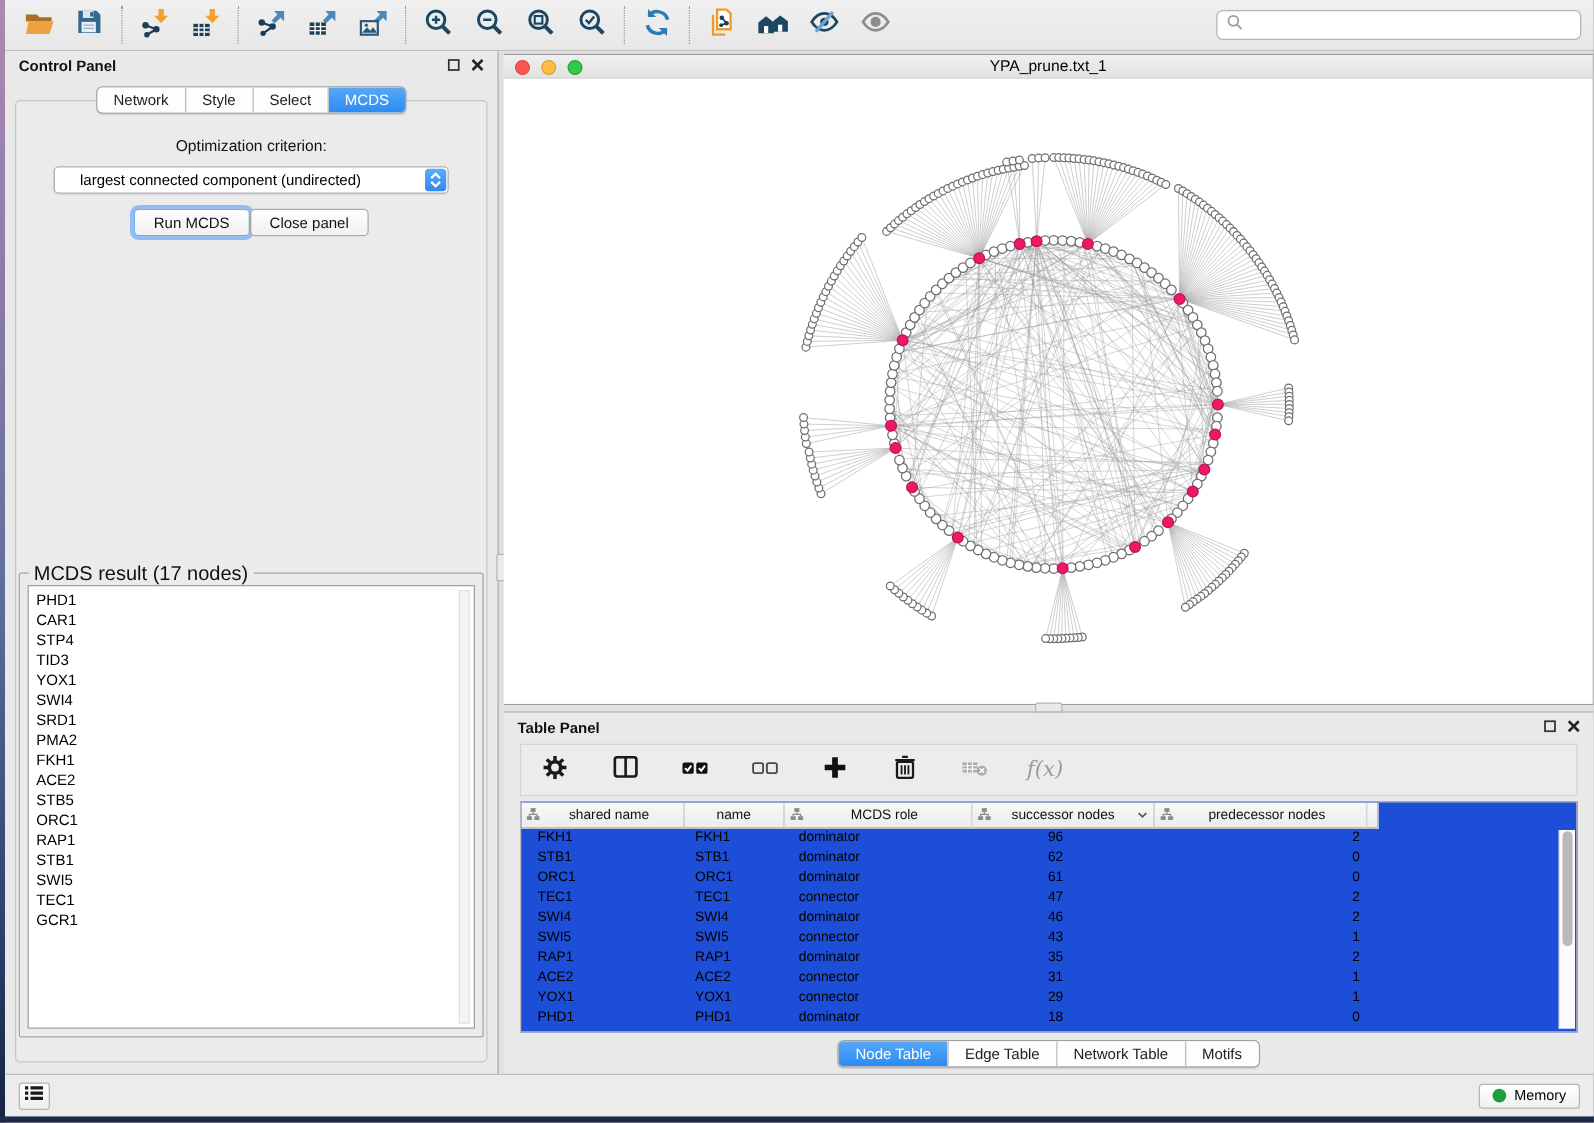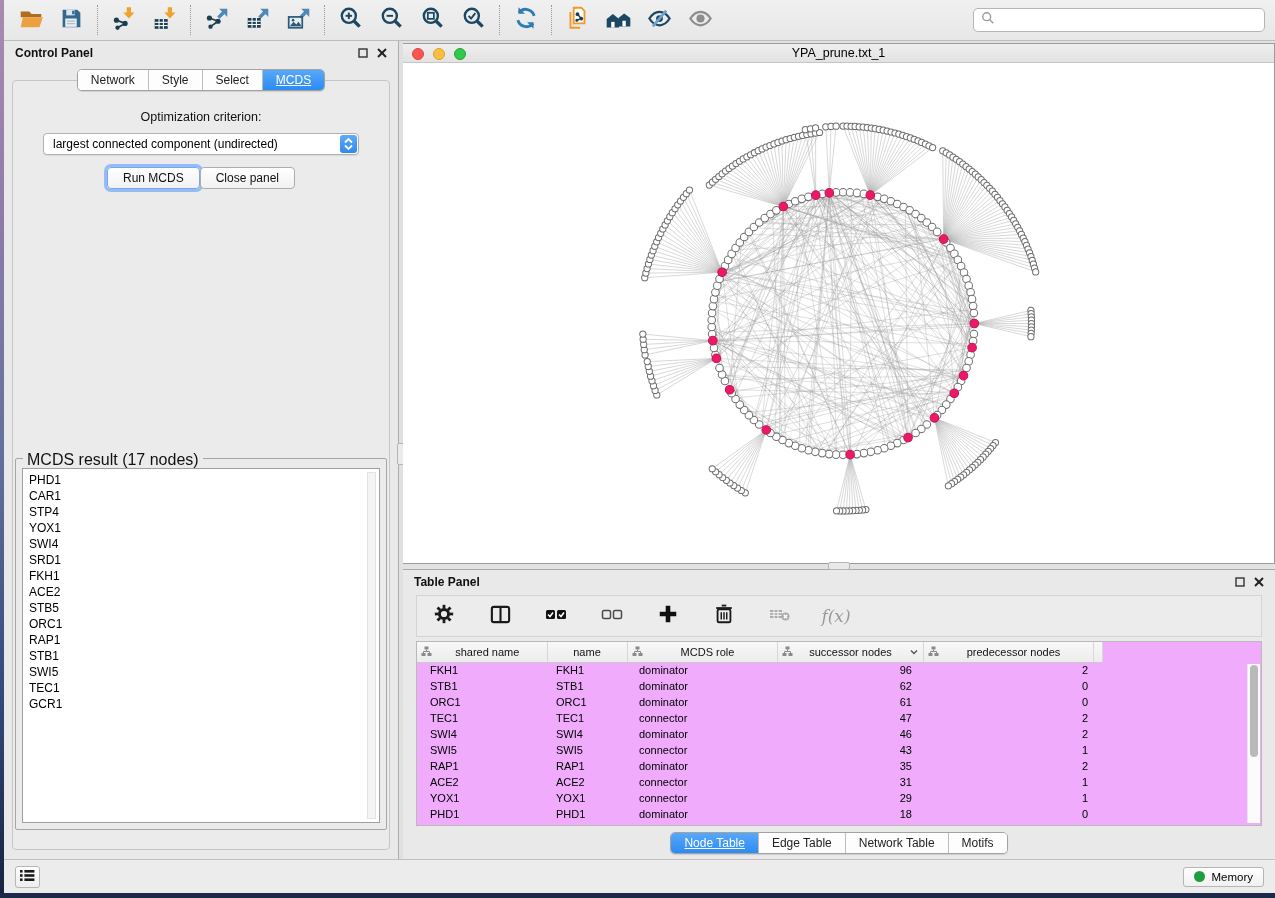--- a/index.html
+++ b/index.html
@@ -24,27 +24,27 @@
   .control-panel { width:394px; flex:none; background:#e9e9e9; display:flex; flex-direction:column; }
   .panel-header { height:24px; flex:none; display:flex; align-items:center; padding:0 11px;font-weight:bold; }
   .panel-title { font-size:12px; color:#111; }
   .panel-header .win-icons { margin-left:auto; display:flex; gap:9px; align-items:center; }
 
   .cp-tabs { display:flex; justify-content:center; position:relative; z-index:2; margin-top:4px; }
   .seg { display:flex; border:1px solid #a2a2a2; border-radius:5px; overflow:hidden; background:#fdfdfd;
     box-shadow:0 1px 1px rgba(0,0,0,.12); }
   .seg-tab { padding:3px 13px; font-size:12px; color:#222; background:#fdfdfd; border-left:1px solid #bdbdbd; white-space:nowrap; }
   .seg-tab:first-child { border-left:none; }
-  .seg-tab.active { background:linear-gradient(#58a8f8,#2c8bf2); color:#fff;text-decoration:underline; }
+  .seg-tab.active { background:linear-gradient(#58a8f8,#2c8bf2); color:#fff; }
 
   .cp-content { margin:-11px 8px 9px 8px; flex:1; border:1px solid #c6c6c6; border-radius:4px;
     background:#ebebeb; padding-top:29px; display:flex; flex-direction:column; align-items:center; min-height:0; }
   .opt-label { font-size:12.5px; color:#111; }
   .dropdown { margin-top:9px; width:316px; height:22px; background:#fff; border:1px solid #b2b2b2;
-    border-radius:4px; display:flex; align-items:center; padding-left:9px; font-size:12px; position:relative;
+    border-radius:4px; display:flex; align-items:center; padding-left:20px; font-size:12px; position:relative;
     box-shadow:0 1px 1px rgba(0,0,0,.08); }
   .dd-spin { position:absolute; right:1px; top:1px; bottom:1px; width:17px; border-radius:3px;
     background:linear-gradient(#61aaf8,#2f88f0); display:flex; align-items:center; justify-content:center; }
   .btn-row { margin-top:12px; display:flex; gap:0; }
   .btn { background:linear-gradient(#ffffff,#f1f1f1); border:1px solid #adadad; border-radius:4px;
     padding:3px 15px; font-size:12px; color:#111; }
   .btn.focused { box-shadow:0 0 0 3px rgba(90,155,250,.6); border-color:#74a9f2; }
 
   .result-group { width:372px; margin-top:269px; height:372px; border:1px solid #a6a6a6; border-radius:2px;
     position:relative; padding:9px 6px 6px 6px; flex:none; }
@@ -78,30 +78,30 @@
 
   .h-splitter { height:5px; flex:none; position:relative; background:#e2e2e2; }
   .h-splitter .handle { position:absolute; left:calc(50% - 11px); top:-2px; width:22px; height:8px;
     background:#e9e9e9; border:1px solid #b5b5b5; border-radius:2px; }
 
   .table-panel { flex:1; background:#e9e9e9; border-top:1px solid #a9a9a9; display:flex; flex-direction:column; min-height:0; }
   .tp-toolbar { height:42px; flex:none; margin:1px 13px 0 13px; background:#ececec; border:1px solid #d4d4d4;
     display:flex; align-items:center; padding:0 9px; gap:20px; }
   .tp-btn { width:36px; height:34px; display:flex; align-items:center; justify-content:center; }
   .fx { font:italic 17px "DejaVu Serif", serif; color:#9a9a9a; }
-  .table-wrap { margin:4px 13px 0 13px; flex:1; background:#f0abfc; border:1px solid #b9b9b9; position:relative; overflow:hidden; }
+  .table-wrap { margin:4px 13px 0 13px; flex:1; background:#1d4ed8; border:1px solid #b9b9b9; position:relative; overflow:hidden; }
   table { border-collapse:collapse; table-layout:fixed; font-size:11px; }
   col.c1{width:130px} col.c2{width:80px} col.c3{width:150px} col.c4{width:146px} col.c5{width:170px}
   thead th { height:20px; background:linear-gradient(#f8f8f8,#ececec); border-right:1px solid #d7d7d7;
     border-bottom:1px solid #c9c9c9; font-weight:normal; padding:0 4px; }
   .th-inner { display:flex; align-items:center; }
   .th-label { flex:1; text-align:center; color:#111; }
   tbody td { height:16px; color:#000; white-space:nowrap; overflow:hidden; }
   td.l1 { padding-left:13px; } td.l2 { padding-left:9px; } td.l3 { padding-left:12px; }
-  td.r4 { text-align:right; padding-right:11px; } td.r5 { text-align:right; padding-right:5px; }
+  td.r4 { text-align:center; padding-right:11px; } td.r5 { text-align:right; padding-right:5px; }
   .tp-scroll { position:absolute; right:1px; top:22px; bottom:2px; width:13px; background:#fbfbfb; border-left:1px solid #e6e6e6; }
   .tp-scroll .thumb { position:absolute; top:1px; left:2px; right:2px; height:92px; background:#b9b9b9; border-radius:5px; }
   .tp-tabs { flex:none; height:33px; display:flex; justify-content:center; align-items:center; }
 
   .statusbar { height:34px; flex:none; background:#ececec; border-top:1px solid #c0c0c0;
     display:flex; align-items:center; padding:0 11px; }
   .list-btn { width:25px; height:22px; border:1px solid #b5b5b5; border-radius:3px;
     background:linear-gradient(#fff,#eee); display:flex; align-items:center; justify-content:center; }
   .memory-btn { margin-left:auto; display:flex; align-items:center; gap:6px; border:1px solid #b5b5b5;
     background:linear-gradient(#fff,#f0f0f0); border-radius:3px; padding:3px 10px; font-size:11.5px; color:#000; }
@@ -301,23 +301,25 @@
           <button class="btn focused">Run MCDS</button>
           <button class="btn">Close panel</button>
         </div>
         <div class="result-group">
           <span class="result-title">MCDS result (17 nodes)</span>
           <div class="result-list">
             <div>
                 <div class="item">PHD1</div>
                 <div class="item">CAR1</div>
                 <div class="item">STP4</div>
+                <div class="item">TID3</div>
                 <div class="item">YOX1</div>
                 <div class="item">SWI4</div>
                 <div class="item">SRD1</div>
+                <div class="item">PMA2</div>
                 <div class="item">FKH1</div>
                 <div class="item">ACE2</div>
                 <div class="item">STB5</div>
                 <div class="item">ORC1</div>
                 <div class="item">RAP1</div>
                 <div class="item">STB1</div>
                 <div class="item">SWI5</div>
                 <div class="item">TEC1</div>
                 <div class="item">GCR1</div>
               </div>

